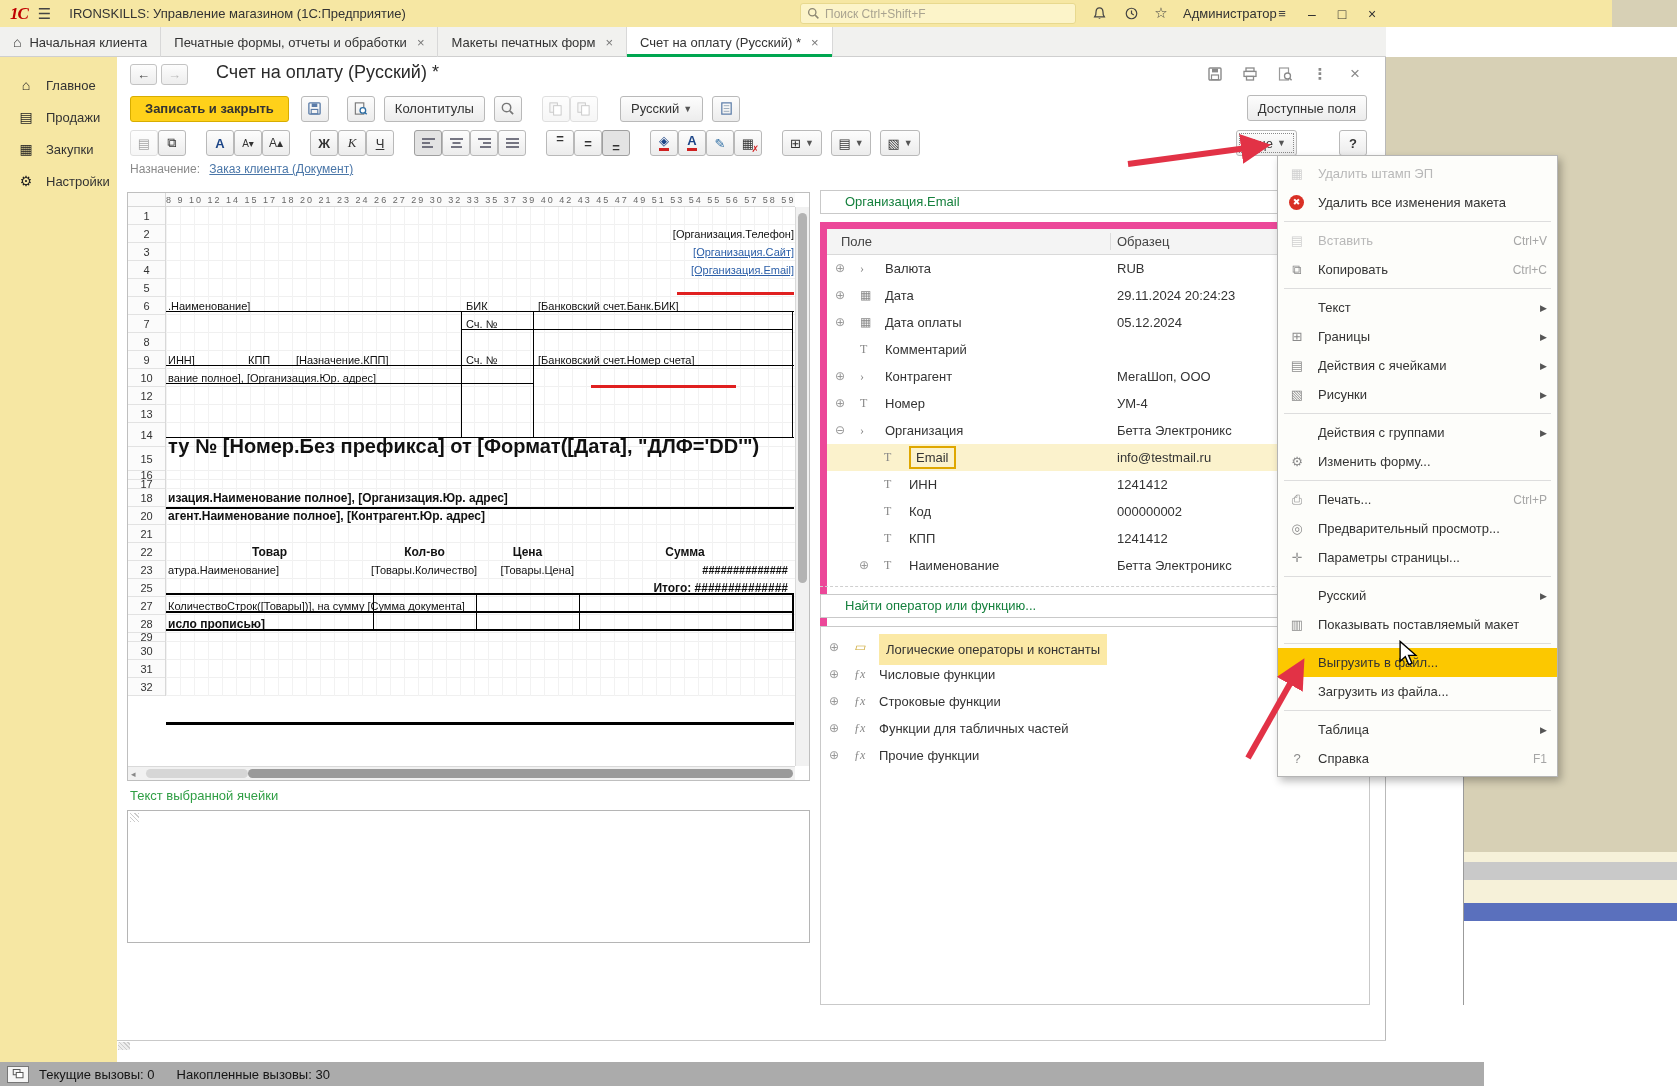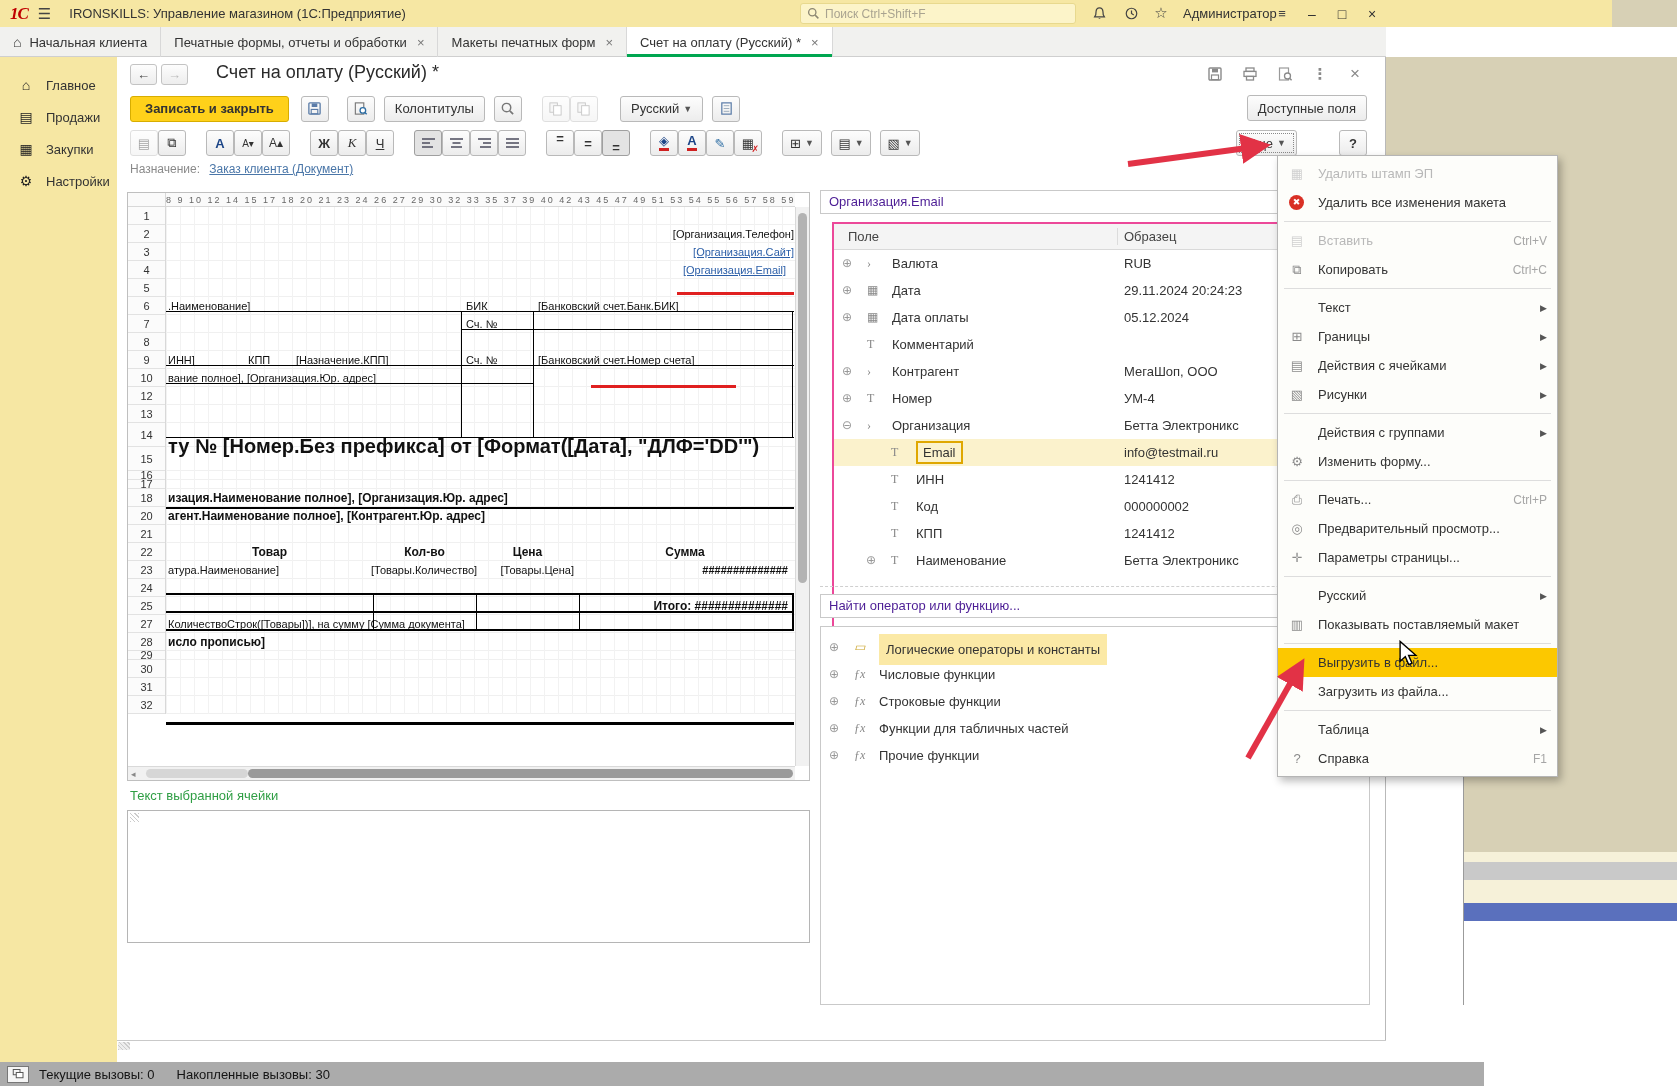--- a/index.html
+++ b/index.html
@@ -94,22 +94,22 @@
   #cell-textarea{position:absolute;left:10px;top:753px;width:683px;height:133px;border:1px solid #b5b5b5;background:#fff}
   #cell-textarea .grip{position:absolute;left:2px;top:2px;width:9px;height:9px;
     background:repeating-linear-gradient(45deg,#ccc 0 1px,#fff 1px 3px)}
   #bottomstrip{position:absolute;left:117px;top:1040px;width:1269px;height:22px;background:#fff;border-top:1px solid #c9c9c9}
   #bottomstrip .sq{position:absolute;left:1px;top:1px;width:12px;height:8px;
     background:repeating-linear-gradient(45deg,#ccc 0 1px,#eee 1px 3px)}
 
   
   #rpanel{position:absolute;left:703px;top:128px;width:550px;height:820px}
   .fsearch{position:absolute;left:0;right:0;height:24px;border:1px solid #c9c9c9;background:#fff;
-    font-size:13px;color:#4c1d95;line-height:22px;padding:0 8px;white-space:nowrap;overflow:hidden}
-  #fieldsbox{position:absolute;left:12px;top:37px;right:0;height:454px;border:2px solid #ec4899;background:#fff;overflow:hidden}
+    font-size:13px;color:#15803d;line-height:22px;padding:0 24px;white-space:nowrap;overflow:hidden}
+  #fieldsbox{position:absolute;left:0;top:37px;right:0;height:454px;border:7px solid #ec4899;background:#fff;overflow:hidden}
   #fhdr{height:26px;background:#f4f4f4;border-bottom:1px solid #d9d9d9;position:relative;font-size:13px;color:#444;line-height:26px}
   #fhdr .c1{position:absolute;left:14px} #fhdr .c2{position:absolute;left:290px}
   #fhdr .vd{position:absolute;left:283px;top:4px;bottom:4px;width:1px;background:#dcdcdc}
   .frow{position:relative;height:27px;line-height:27px;font-size:13px;color:#333}
   .frow.hl{background:#fbf2cc}
   .fexp{position:absolute;left:8px;color:#999;font-size:12px}
   .ftype{position:absolute;left:33px;color:#888;font-size:12px;font-family:"Liberation Serif",serif}
   .flabel{position:absolute;left:58px}
   .fsample{position:absolute;left:290px}
   .frow.ind .fexp{left:32px}.frow.ind .ftype{left:57px}.frow.ind .flabel{left:82px}
@@ -428,21 +428,21 @@
         </div>
         <div class="srow" style="height: 18px; line-height: 18px;">
           <div class="rnum" style="line-height: 18px;">3</div>
           <div class="rcont">
             <div class="scell link" style="left: 300px; width: 328px; text-align: right;">[Организация.Сайт]</div>
           </div>
         </div>
         <div class="srow" style="height: 18px; line-height: 18px;">
           <div class="rnum" style="line-height: 18px;">4</div>
           <div class="rcont">
-            <div class="scell link" style="left: 292px; width: 328px; text-align: right;">[Организация.Email]</div>
+            <div class="scell link" style="left: 300px; width: 328px; text-align: right;">[Организация.Email]</div>
           </div>
         </div>
         <div class="srow" style="height: 18px; line-height: 18px;">
           <div class="rnum" style="line-height: 18px;">5</div>
           <div class="rcont"></div>
         </div>
         <div class="srow" style="height: 18px; line-height: 18px;">
           <div class="rnum" style="line-height: 18px;">6</div>
           <div class="rcont">
             <div class="scell" style="left: 2px; width: 200px;">.Наименование]</div>
@@ -528,24 +528,20 @@
           </div>
         </div>
         <div class="srow" style="height: 18px; line-height: 18px;">
           <div class="rnum" style="line-height: 18px;">23</div>
           <div class="rcont">
             <div class="scell" style="left: 2px; width: 200px;">атура.Наименование]</div>
             <div class="scell" style="left: 205px; width: 100px; text-align: right;">[Товары.Количество]</div>
             <div class="scell" style="left: 308px; width: 100px; text-align: right;">[Товары.Цена]</div>
             <div class="scell hash" style="left: 413px; width: 209px; text-align: right;">##############</div>
           </div>
-        </div>
-        <div class="srow" style="height: 18px; line-height: 18px;">
-          <div class="rnum" style="line-height: 18px;">24</div>
-          <div class="rcont"></div>
         </div>
         <div class="srow" style="height: 18px; line-height: 18px;">
           <div class="rnum" style="line-height: 18px;">25</div>
           <div class="rcont">
             <div class="scell b" style="left: 300px; width: 322px; text-align: right;">Итого: ##############</div>
           </div>
         </div>
         <div class="srow" style="height: 18px; line-height: 18px;">
           <div class="rnum" style="line-height: 18px;">27</div>
           <div class="rcont">

